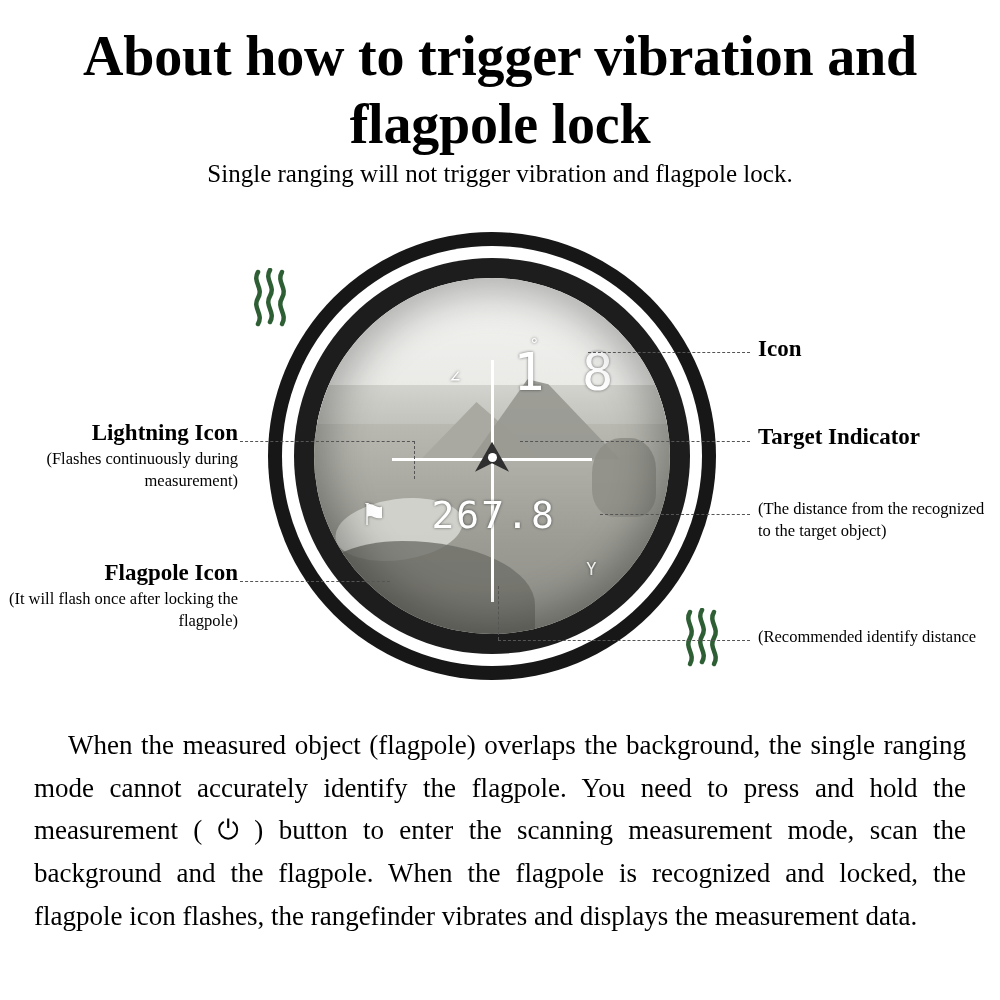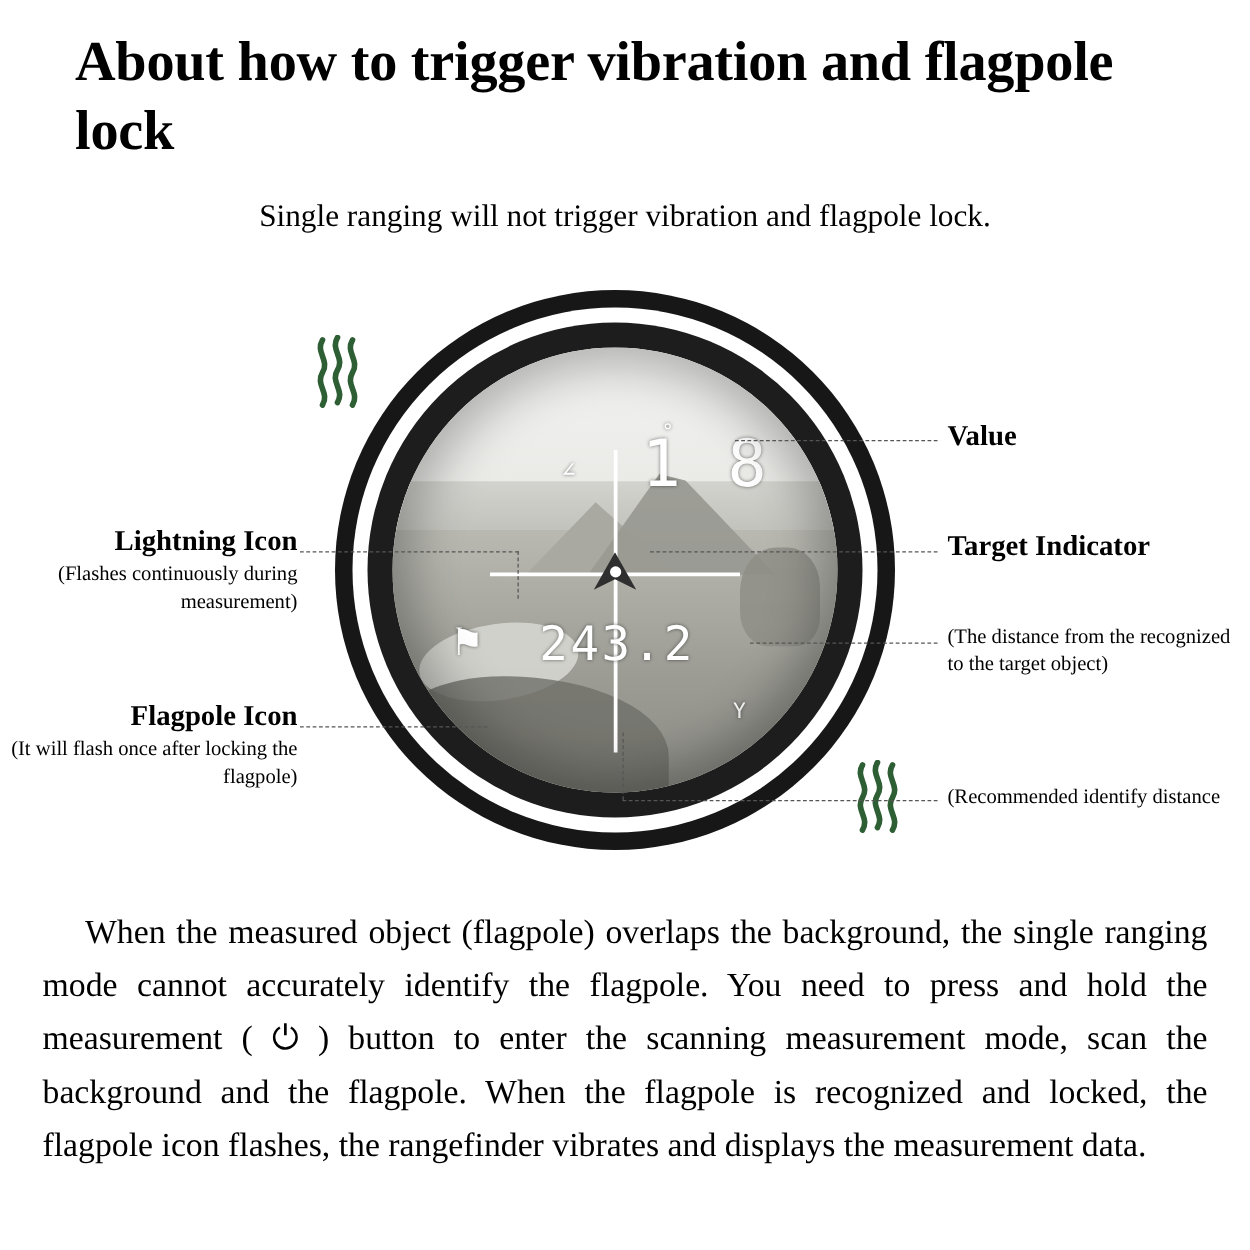--- a/index.html
+++ b/index.html
@@ -15,24 +15,24 @@
     color: #000000;
     overflow: hidden;
   }
 
   
   .title {
     position: absolute;
     top: 22px;
     left: 60px;
     width: 880px;
-    text-align: left;
+    text-align: center;
     font-family: "Liberation Serif", serif;
     font-weight: bold;
-    font-size: 45px;
+    font-size: 56px;
     line-height: 1.22;
     letter-spacing: -0.2px;
   }
   .subtitle {
     position: absolute;
     top: 160px;
     left: 60px;
     width: 880px;
     text-align: center;
     font-size: 25px;
@@ -285,21 +285,21 @@
 
     <div class="retic-v"></div>
     <div class="retic-h"></div>
     <div class="retic-center"></div>
     <div class="retic-dot"></div>
 
     <div class="hud hud-angle-icon">∠</div>
     <div class="hud hud-angle-val">1 8</div>
     <div class="hud hud-angle-deg">°</div>
     <div class="hud hud-flag-icon">⚑</div>
-    <div class="hud hud-slope">243.2</div>
+    <div class="hud hud-slope">267.8</div>
     <div class="hud hud-unit">Y</div>
 
     <div class="lens-vignette"></div>
   </div>
 </div>
 
 <div class="vibe vibe-left">
   <svg width="42" height="62" viewBox="0 0 42 62">
     <g fill="none" stroke="#2e5e34" stroke-width="4.5" stroke-linecap="round">
       <path d="M8 4 C2 14, 14 20, 8 30 C2 40, 14 46, 8 56"></path>
@@ -336,21 +336,21 @@
   <div class="lbl">Lightning Icon</div>
   <div class="note">(Flashes continuously during measurement)</div>
 </div>
 
 <div class="callout c-left co-flagpole">
   <div class="lbl">Flagpole Icon</div>
   <div class="note">(It will flash once after locking the flagpole)</div>
 </div>
 
 <div class="callout c-right co-angle">
-  <div class="lbl">Value</div>
+  <div class="lbl">Icon</div>
 </div>
 
 <div class="callout c-right co-target">
   <div class="lbl">Target Indicator</div>
 </div>
 
 <div class="callout c-right co-slope">
   <div class="note">(The distance from the recognized to the target object)</div>
 </div>
 

